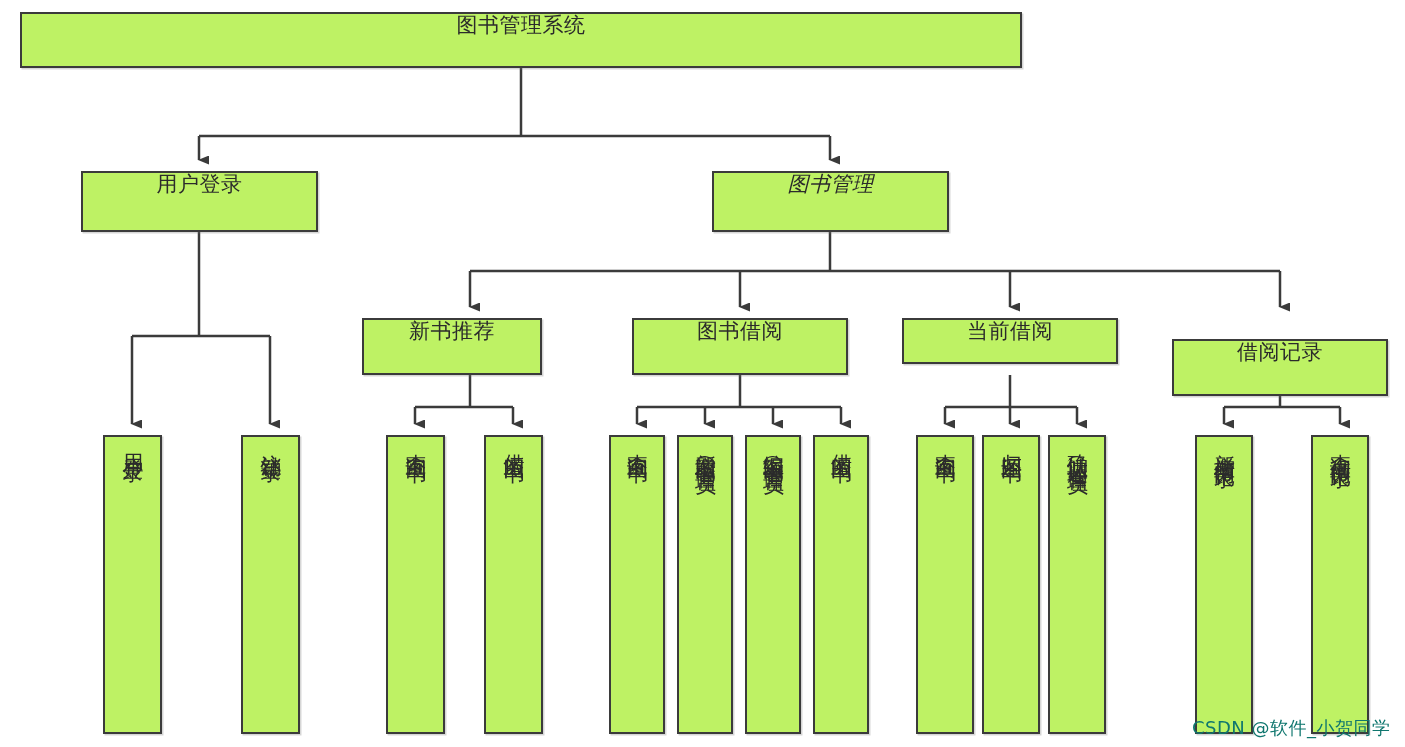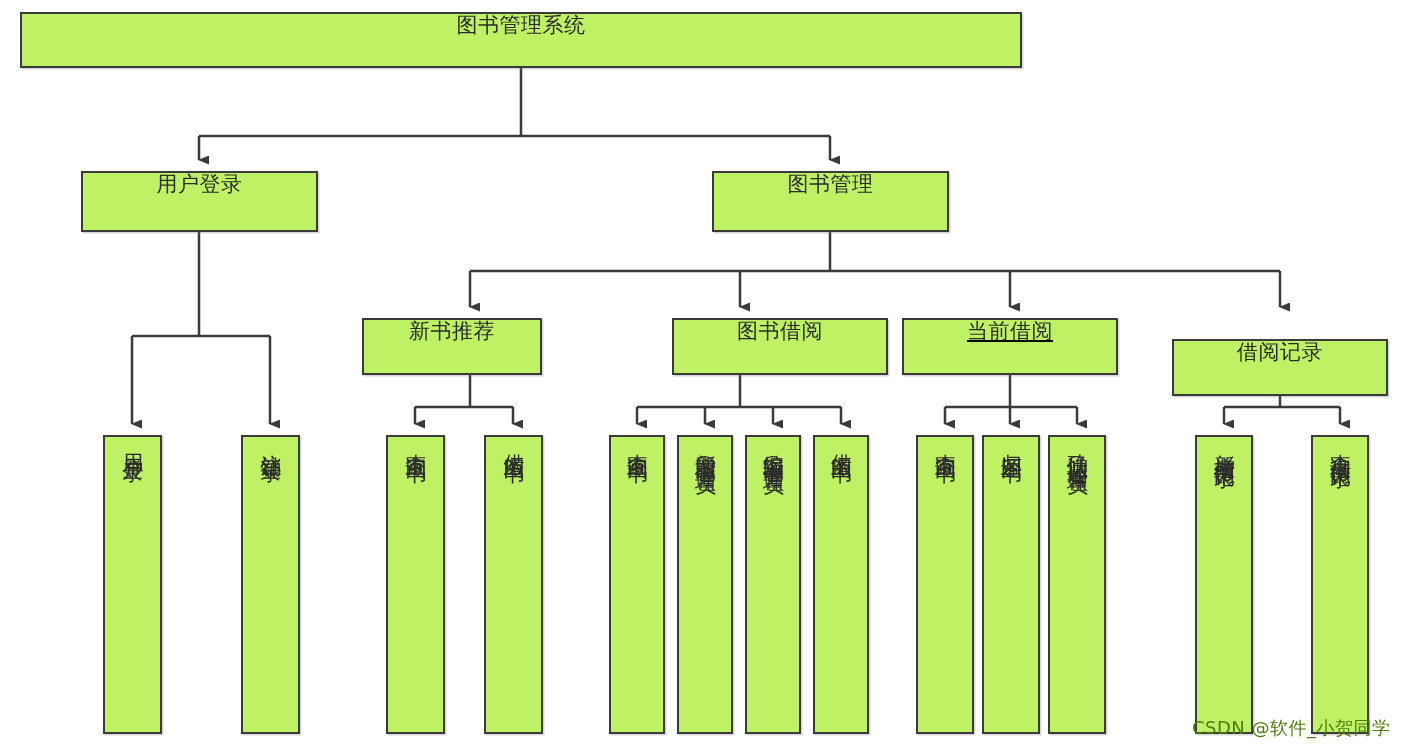--- a/index.html
+++ b/index.html
@@ -47,21 +47,21 @@
   .node-box.vertical .node-label {
     writing-mode: vertical-rl;
     text-orientation: upright;
     letter-spacing: 3px;
     font-size: 21px;
     white-space: nowrap;
     line-height: 1;
   }
   .watermark {
     position: absolute;
-    color: #4d7c0f;
+    color: #0f766e;
     font-size: 18px;
     letter-spacing: 0.5px;
     white-space: nowrap;
     font-family: "DejaVu Sans", "Liberation Sans", sans-serif;
     pointer-events: none;
   }
 </style>
 </head>
 <body>
 
@@ -130,31 +130,31 @@
     </g>
   </svg>
 
   <div class="node-box" style="left:20px; top:12px; width:1002px; height:56px;">
     <span class="node-label">图书管理系统</span>
   </div>
 
   <div class="node-box" style="left:81px; top:171px; width:237px; height:61px;">
     <span class="node-label">用户登录</span>
   </div>
-  <div class="node-box" style="left:712px; top:171px; width:237px; height:61px;">
+  <div class="node-box" style="left:712px; top:171px; width:237px; height:61px;font-style:italic;">
     <span class="node-label">图书管理</span>
   </div>
 
   <div class="node-box" style="left:362px; top:318px; width:180px; height:57px;">
     <span class="node-label">新书推荐</span>
   </div>
-  <div class="node-box" style="left:632px; top:318px; width:216px; height:57px;margin-left:40px;">
+  <div class="node-box" style="left:632px; top:318px; width:216px; height:57px;">
     <span class="node-label">图书借阅</span>
   </div>
-  <div class="node-box" style="left:902px; top:318px; width:216px; height:57px;text-decoration:underline;">
+  <div class="node-box" style="left:902px; top:318px; width:216px; height:46px;">
     <span class="node-label">当前借阅</span>
   </div>
   <div class="node-box" style="left:1172px; top:318px; width:216px; height:57px;margin-top:21px;">
     <span class="node-label">借阅记录</span>
   </div>
 
   <div class="node-box vertical" style="left:103px; top:435px; width:59px; height:299px;">
     <span class="node-label">用户登录</span>
   </div>
   <div class="node-box vertical" style="left:241px; top:435px; width:59px; height:299px;">

